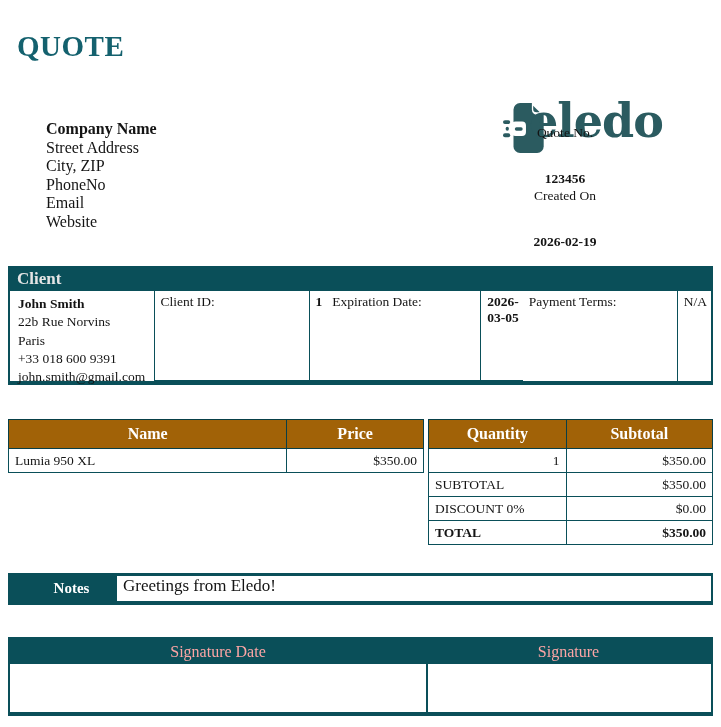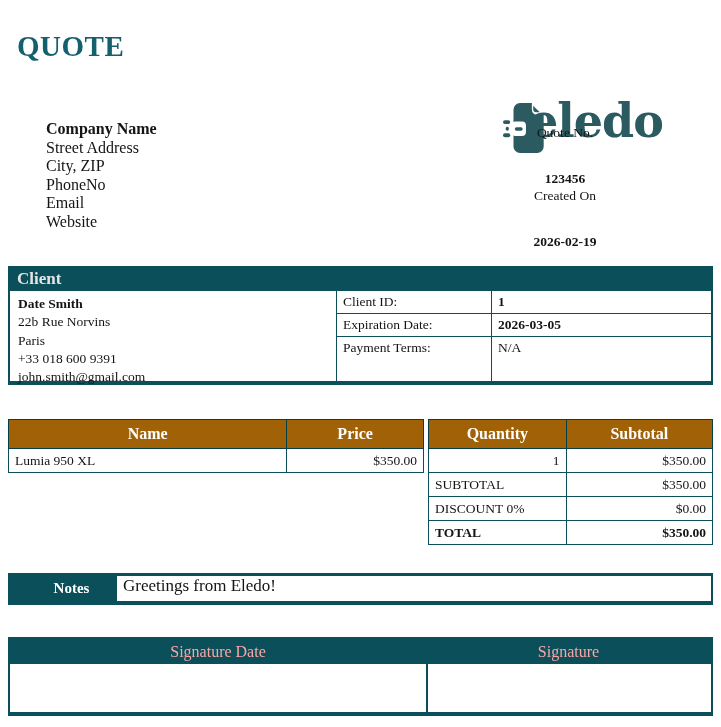--- a/index.html
+++ b/index.html
@@ -42,21 +42,21 @@
     background:#0a4f59;color:#e5e5e5;font-weight:bold;font-size:17px;
     height:25px;line-height:25px;padding-left:9px;
   }
   .client-body{display:flex;height:90px;border-bottom:4px solid #0a4f59;}
   .client-card{
     width:329px;box-sizing:border-box;
     border-left:2px solid #0a4f59;border-right:1px solid #0a4f59;
     padding:4px 8px 0 8px;font-size:13.5px;line-height:18.3px;background:#fff;
   }
   .client-card .cl-name{font-weight:bold;}
-  .client-fields{flex:1;display:flex;flex-direction:column;border-right:2px solid #0a4f59;}
+  .client-fields{flex:1;display:flex;flex-direction:row;border-right:2px solid #0a4f59;}
   .cf-row{display:flex;border-bottom:1px solid #0a4f59;box-sizing:border-box;}
   .cf-row:last-child{border-bottom:none;flex:1;}
   .cf-label{
     width:155px;box-sizing:border-box;border-right:1px solid #0a4f59;
     font-size:13.5px;padding:3px 4px 3px 6px;background:#fff;
   }
   .cf-value{flex:1;font-size:13.5px;padding:3px 4px 3px 6px;background:#fff;}
   .cf-value.v-bold{font-weight:bold;}
   
   .items-area{position:absolute;left:8px;top:419px;}
@@ -141,21 +141,21 @@
     <div>Quote No.</div>
     <div class="b">123456</div>
     <div>Created On</div>
     <div class="b">2026-02-19</div>
   </div>
 
   <div class="client-section">
     <div class="client-header">Client</div>
     <div class="client-body">
       <div class="client-card">
-        <div class="cl-name">Date Smith</div>
+        <div class="cl-name">John Smith</div>
         <div>22b Rue Norvins</div>
         <div>Paris</div>
         <div>+33 018 600 9391</div>
         <div>john.smith@gmail.com</div>
       </div>
       <div class="client-fields">
         <div class="cf-row">
           <div class="cf-label">Client ID:</div>
           <div class="cf-value v-bold">1</div>
         </div>

